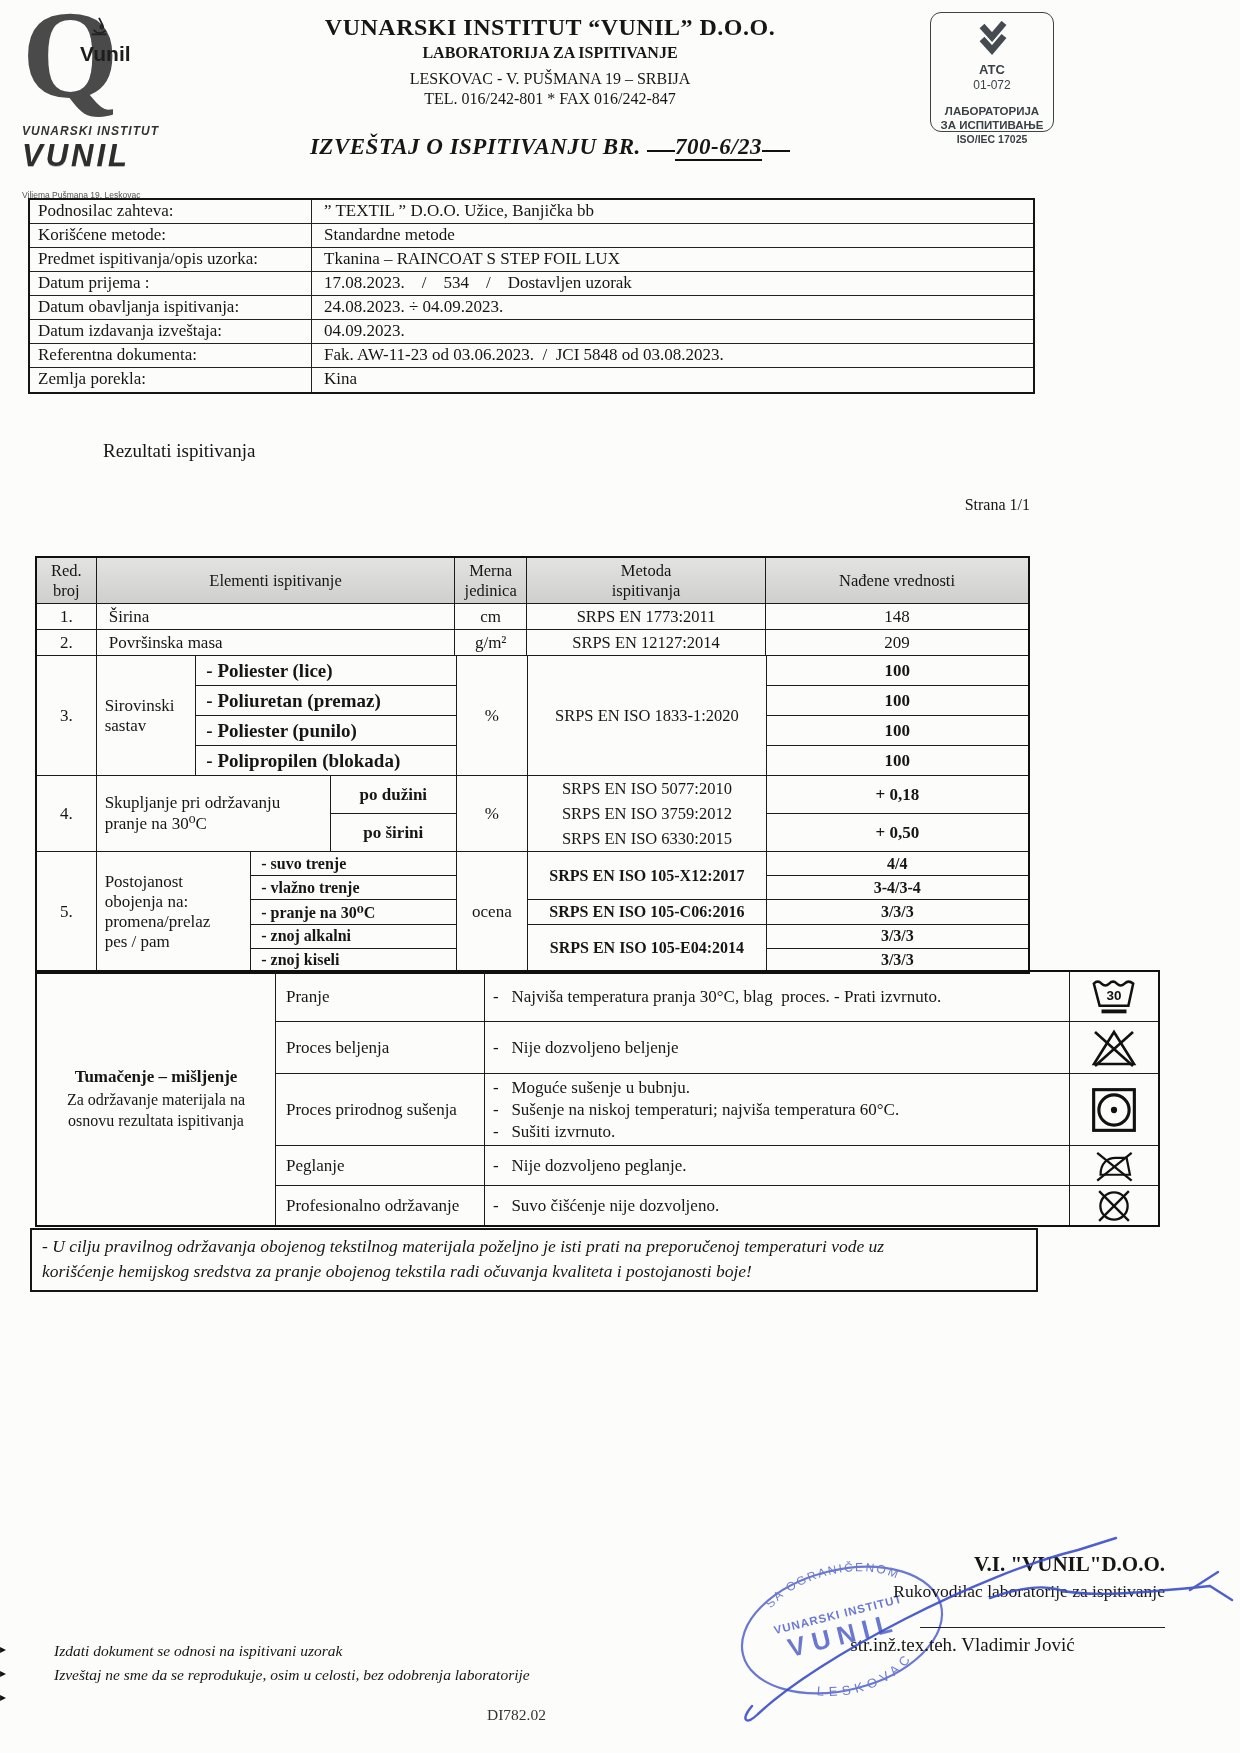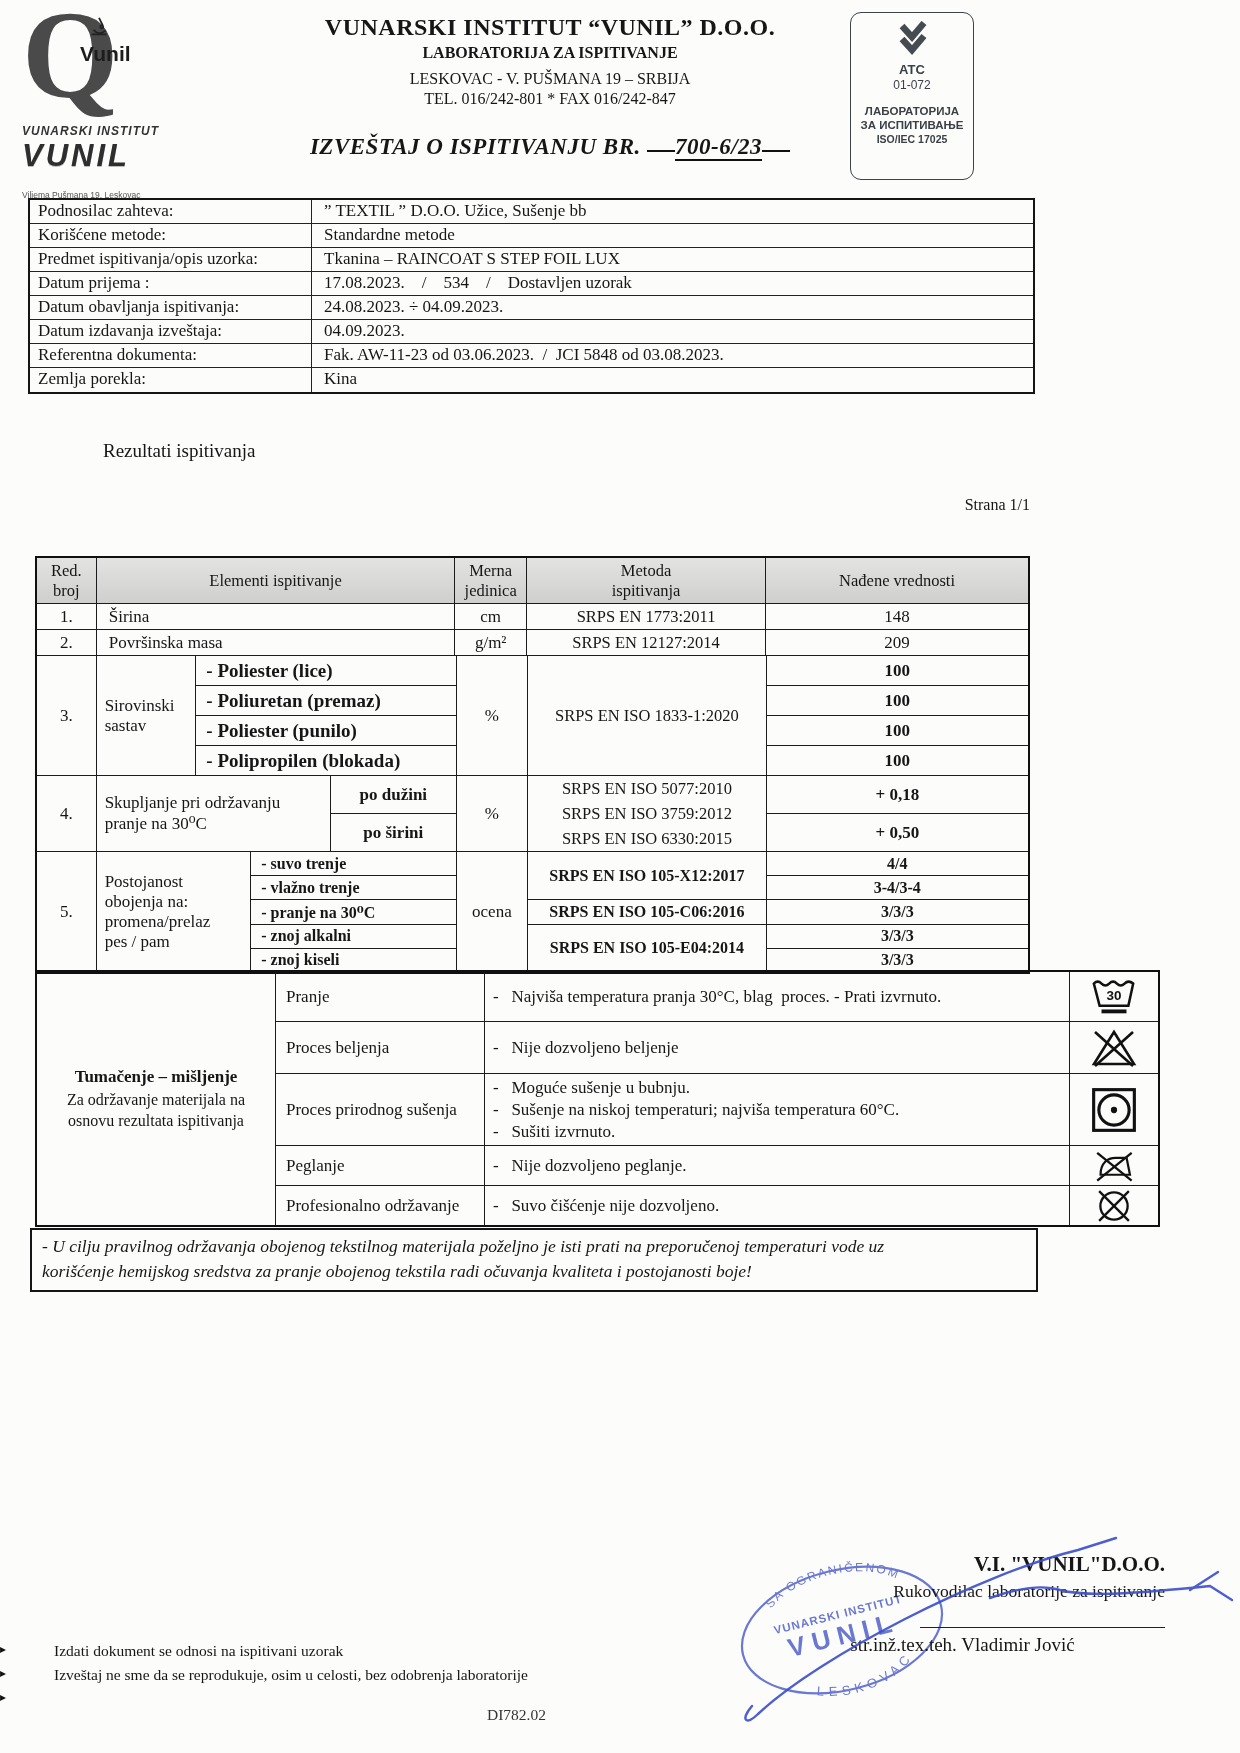--- a/index.html
+++ b/index.html
@@ -24,21 +24,21 @@
 
   .head-center { position:absolute; left:250px; top:14px; width:600px; text-align:center; }
   .org-name { font-size:24px; font-weight:bold; letter-spacing:.5px; }
   .lab-line { font-size:16px; font-weight:bold; margin-top:3px; }
   .addr-line { font-size:16px; margin-top:8px; }
   .phone-line { font-size:16px; margin-top:2px; }
   .report-title-row { position:absolute; left:220px; top:134px; width:660px; text-align:center;
                       font-size:23px; font-weight:bold; font-style:italic; letter-spacing:.5px; }
   .uline { display:inline-block; width:28px; border-bottom:2.5px solid #111; transform:translateY(-2px); }
 
-  .badge { position:absolute; left:850px; top:12px; width:124px; height:168px;
+  .badge { position:absolute; left:930px; top:12px; width:124px; height:120px;
            border:1.6px solid #3e4348; border-radius:11px; text-align:center;
            font-family:"Liberation Sans","DejaVu Sans",sans-serif; color:#3b4046; padding-top:8px; }
   .badge-atc { font-size:13px; font-weight:bold; margin-top:1px; }
   .badge-code { font-size:12px; margin-top:1px; }
   .badge-lab { font-size:11.5px; font-weight:bold; line-height:14px; margin-top:12px; }
   .badge-iso { font-size:10.5px; font-weight:bold; margin-top:1px; }
 
   
   .meta { position:absolute; left:28px; top:198px; width:1007px; border:2.2px solid #151515; }
   .meta-row { display:flex; height:24px; border-bottom:1.4px solid #222; }
@@ -103,21 +103,21 @@
   .sign-block { position:absolute; left:760px; top:1552px; width:405px; text-align:right; }
   .company { font-size:21px; font-weight:bold; }
   .role { font-size:17.5px; margin-top:4px; }
   .sig-line { display:inline-block; width:245px; border-bottom:1.8px solid #222; height:26px; }
   .signatory { font-size:19px; margin-top:2px;text-align:center; }
 
   .foot-notes { position:absolute; left:0px; top:1642px; font-size:15.5px; }
   .fnote { display:flex; align-items:flex-start; margin-bottom:3px; height:21px; }
   .bullet { width:14px; color:#111; font-size:12px; }
   .bullet::before { content:"▸"; }
-  .fnote-text { padding-left:40px; }
+  .fnote-text { padding-left:40px;font-style:italic; }
   .doc-code { position:absolute; left:487px; top:1706px; font-size:15.5px; color:#333; }
 
   svg .stroke { stroke:#111; fill:none; }
 </style>
 </head>
 <body>
 
 <div class="page">
 
   <div class="logo-block">
@@ -166,21 +166,21 @@
     <div class="badge-lab">
       <div>ЛАБОРАТОРИЈА</div>
       <div>ЗА ИСПИТИВАЊЕ</div>
     </div>
     <div class="badge-iso">ISO/IEC 17025</div>
   </div>
 
   <div class="meta">
     <div class="meta-row">
       <div class="meta-label">Podnosilac zahteva:</div>
-      <div class="meta-value">” TEXTIL ” D.O.O. Užice, Sušenje bb</div>
+      <div class="meta-value">” TEXTIL ” D.O.O. Užice, Banjička bb</div>
     </div>
     <div class="meta-row">
       <div class="meta-label">Korišćene metode:</div>
       <div class="meta-value">Standardne metode</div>
     </div>
     <div class="meta-row">
       <div class="meta-label">Predmet ispitivanja/opis uzorka:</div>
       <div class="meta-value">Tkanina – RAINCOAT S STEP FOIL LUX</div>
     </div>
     <div class="meta-row">

